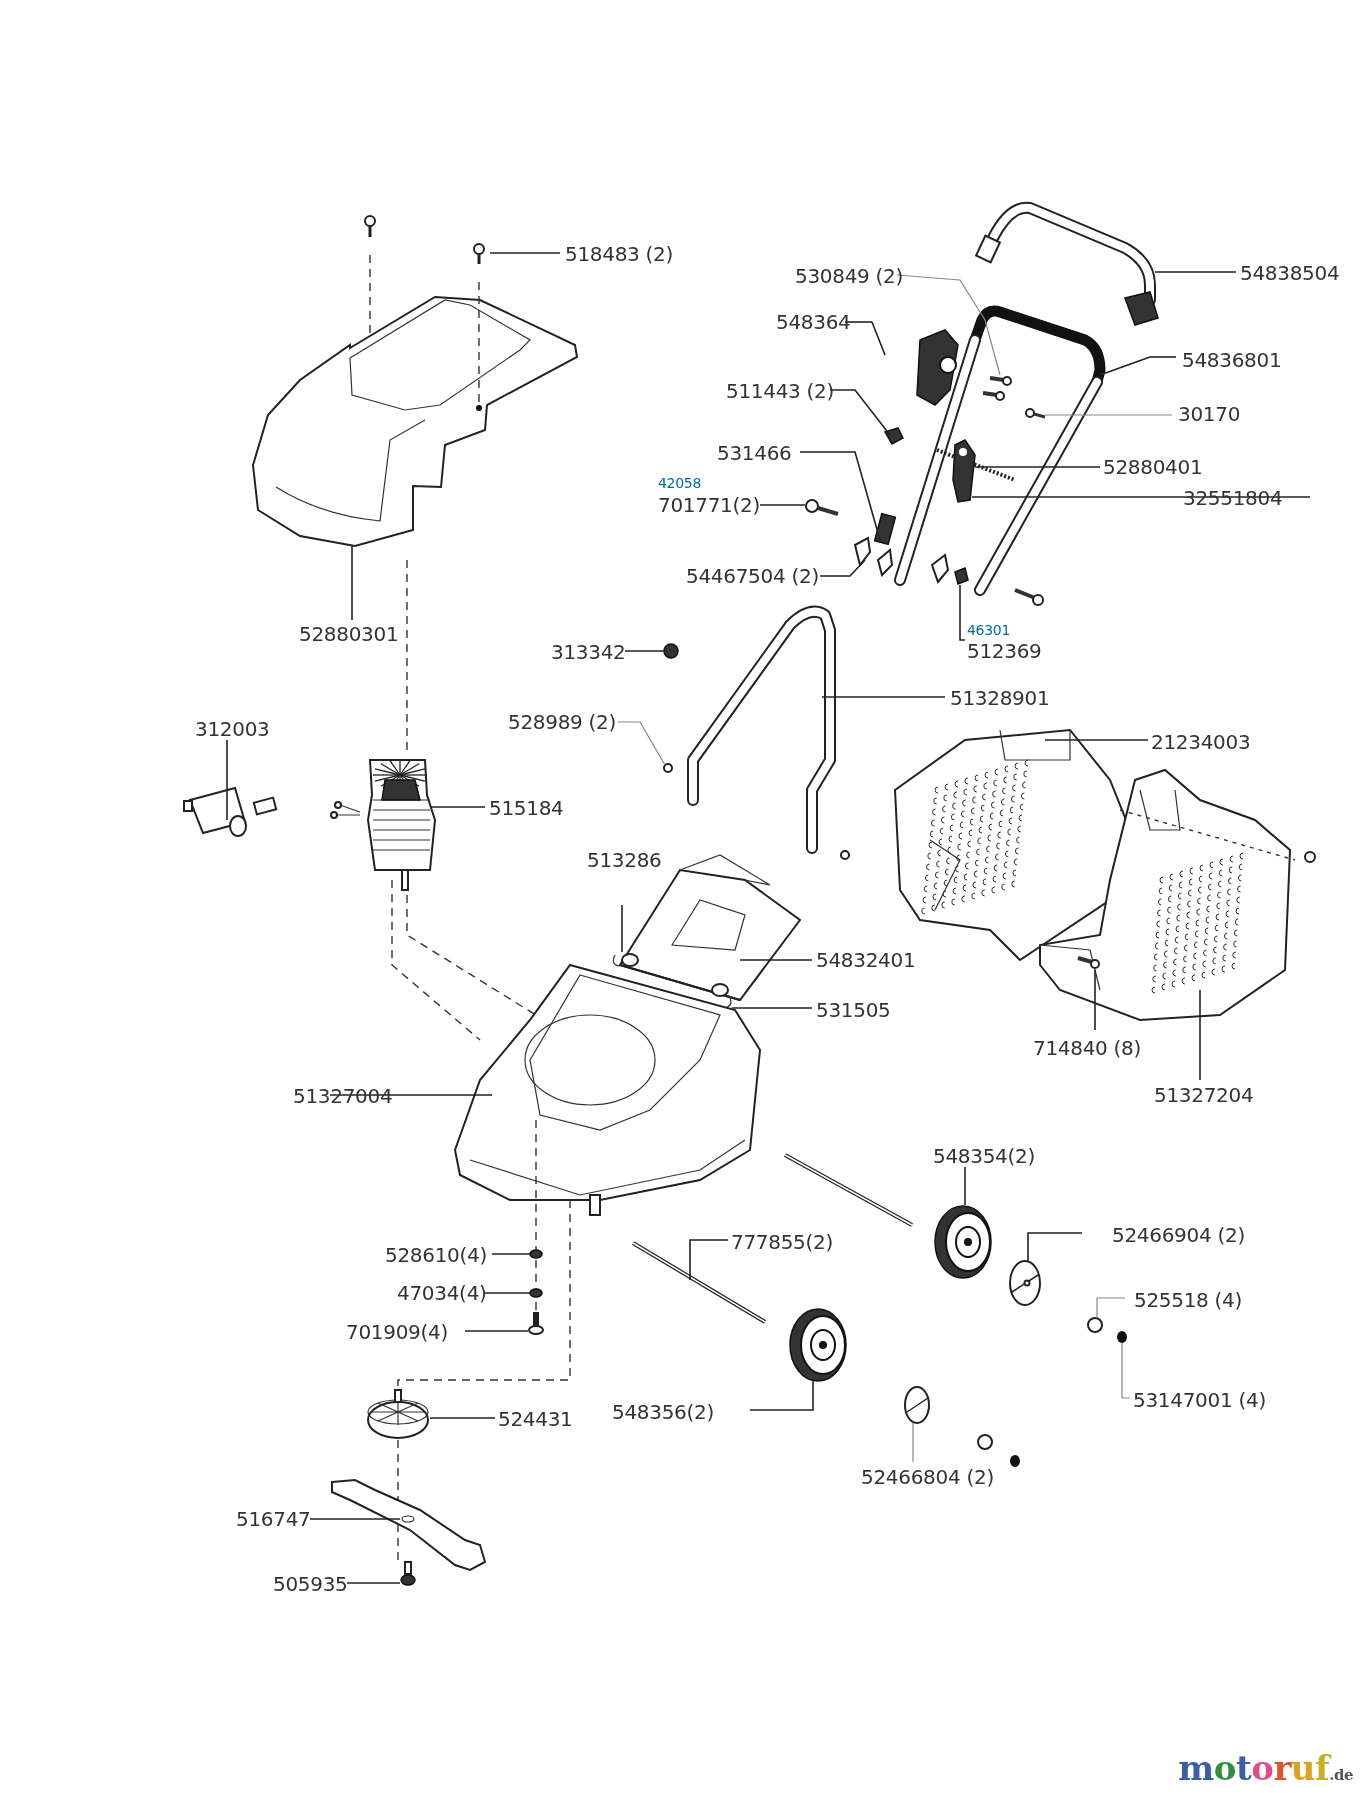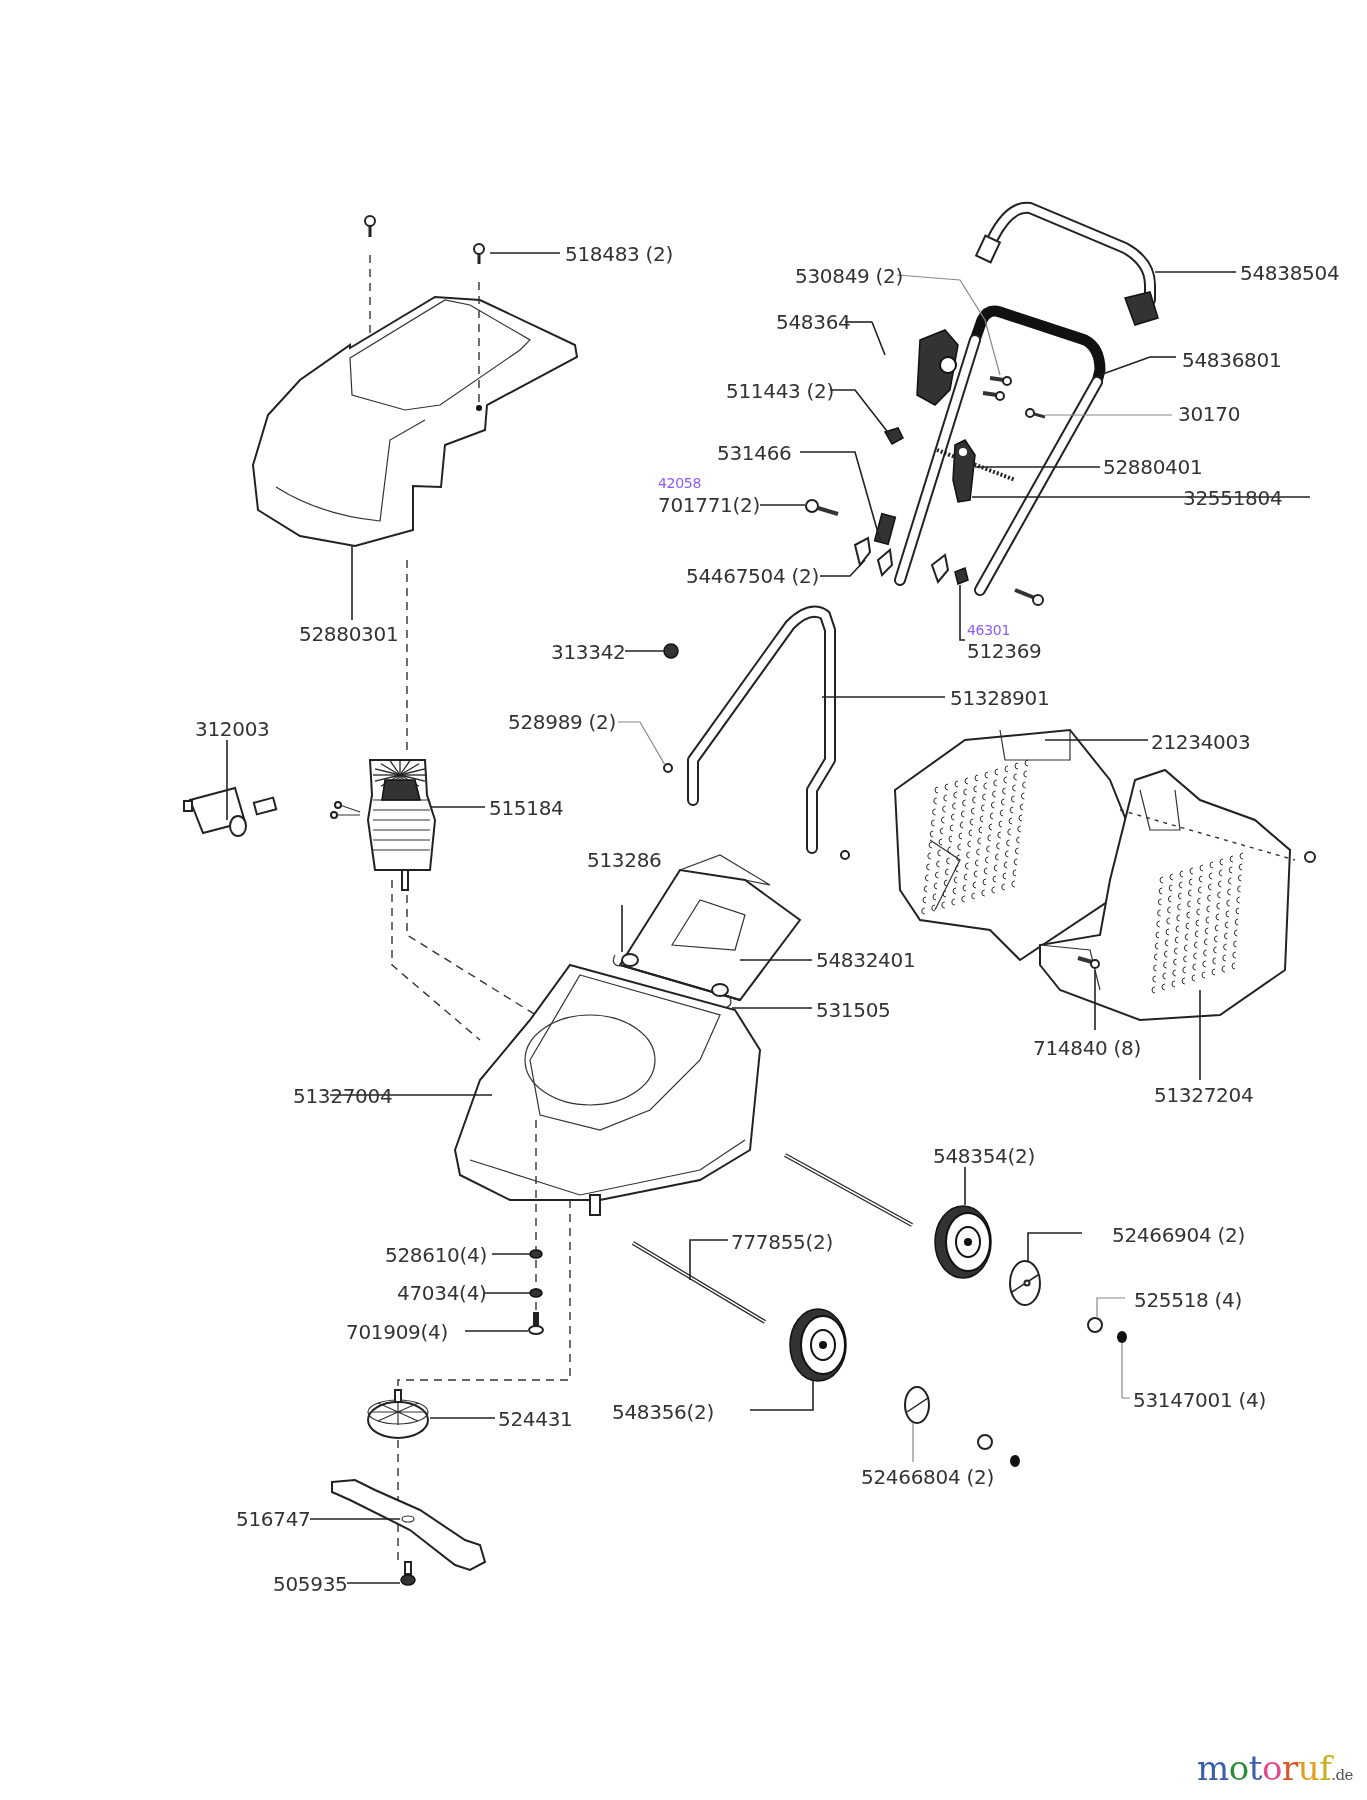--- a/index.html
+++ b/index.html
@@ -1,29 +1,29 @@
 <!DOCTYPE html>
 <html><head>
 <meta charset="utf-8">
 <style>
   html, body { margin: 0; padding: 0; background: #ffffff; }
   body { width: 1367px; height: 1800px; position: relative; overflow: hidden; font-family: "Liberation Sans", sans-serif; }
   #diagram { position: absolute; left: 0; top: 0; width: 1367px; height: 1800px; }
   .lbl { position: absolute; font-family: "DejaVu Sans", sans-serif; font-size: 20px; color: #333333; white-space: nowrap; letter-spacing: -0.3px; line-height: 1; }
-  .lbl.small { font-size: 14px; color: #8b5cf6; }
+  .lbl.small { font-size: 14px; color: #0369a1; }
   .part { fill: #ffffff; stroke: #222; stroke-width: 2; }
   .thin { fill: none; stroke: #333; stroke-width: 1.2; }
   .dash { fill: none; stroke: #333; stroke-width: 1.4; stroke-dasharray: 8 6; }
   .lead { fill: none; stroke: #222; stroke-width: 1.6; }
   .lead.grey { stroke: #888; stroke-width: 1.2; }
   .dark { fill: #333; stroke: #111; stroke-width: 1.5; }
   .grip { fill: none; stroke: #111; stroke-width: 11; stroke-linecap: round; stroke-linejoin: round; }
   .tube { fill: none; stroke: #222; stroke-width: 12; stroke-linecap: round; stroke-linejoin: round; }
   .tube-in { fill: none; stroke: #fff; stroke-width: 8; stroke-linecap: round; stroke-linejoin: round; }
-  #logo { position: absolute; right: 14px; bottom: 12px; font-family: "DejaVu Serif", serif; font-size: 34px; letter-spacing: -0.5px; }
+  #logo { position: absolute; right: 14px; bottom: 12px; font-family: "DejaVu Serif", serif; font-size: 34px; letter-spacing: -0.5px; font-weight: bold; }
   #logo .tld { font-size: 15px; color: #555; }
 </style>
 </head>
 <body>
 
 <svg id="diagram" viewBox="0 0 1367 1800" xmlns="http://www.w3.org/2000/svg">
 
   <g>
     <path class="part" d="M350,348 L435,297 L480,300 L575,345 L577,357 L487,405 L485,430 L445,445 L441,487 L413,486 L413,530 L355,546 L300,536 L258,510 L253,465 L268,415 L300,380 L350,345 Z"></path>
     <path class="thin" d="M350,358 L445,300 L470,305 L530,340 L520,350 L440,405 L405,410 L352,395 Z"></path>

